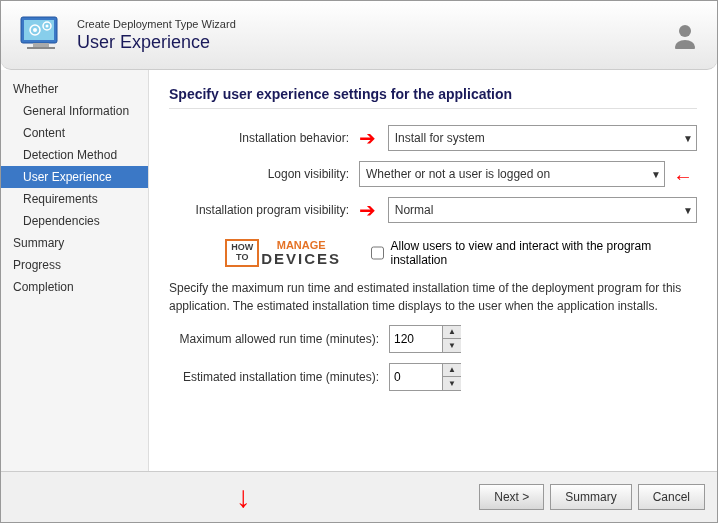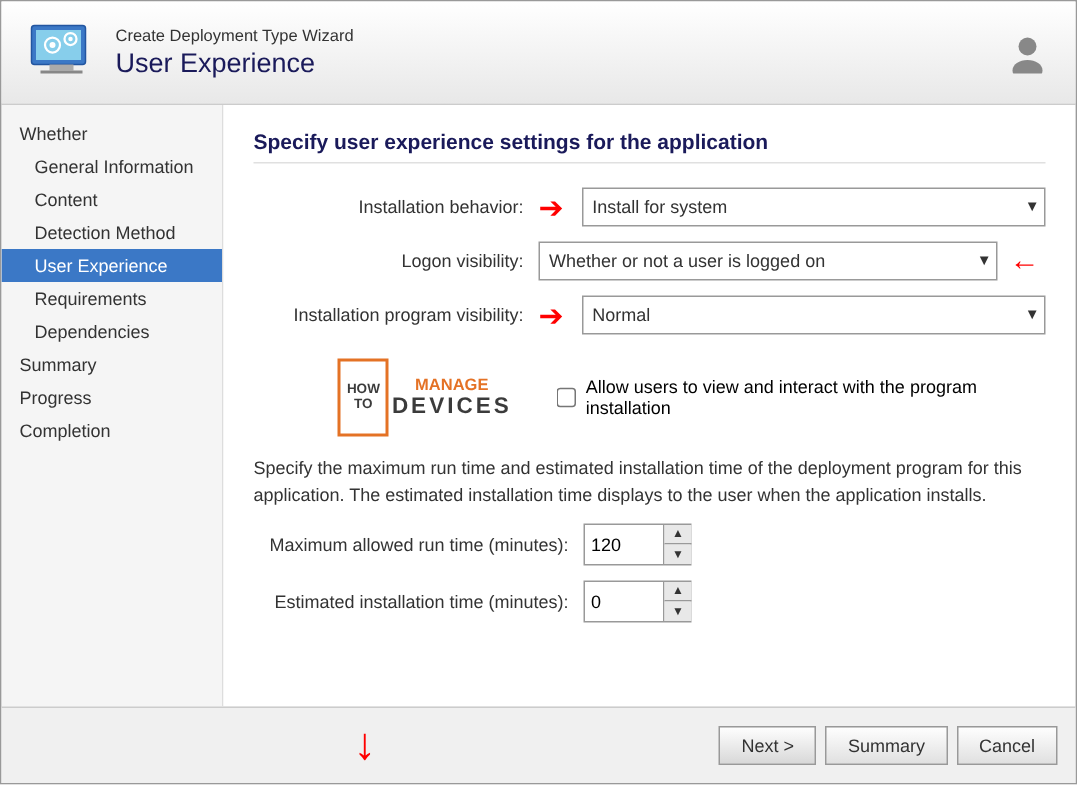--- a/index.html
+++ b/index.html
@@ -20,20 +20,21 @@
       flex-direction: column;
     }
     .wizard-header {
       background: linear-gradient(to bottom, #ffffff, #e8e8e8);
       border-bottom: 1px solid #ccc;
       padding: 10px 16px;
       display: flex;
       align-items: center;
       gap: 12px;
       min-height: 64px;
+      border-radius: 10px;
     }
     .header-icon {
       width: 48px;
       height: 48px;
       flex-shrink: 0;
     }
     .header-text {
       flex: 1;
     }
     .header-title {
@@ -324,21 +325,21 @@
               <option>Maximized</option>
             </select>
             <span class="select-arrow">▼</span>
           </div>
         </div>
       </div>
 
       <div style="display:flex; align-items:center; margin: 6px 0 6px 0;">
         <div style="width:190px; display:flex; justify-content:flex-end; padding-right:10px;">
           <div class="watermark">
-            <div style="display:flex; flex-direction:column; align-items:center; border: 2px solid #e05a00; padding:14px 4px;">
+            <div style="display:flex; flex-direction:column; align-items:center; border: 2px solid #e05a00; padding:2px 4px;">
               <div style="font-size:9px; font-weight:bold; color:#1a1a1a; line-height:1.1;">HOW</div>
               <div style="font-size:9px; font-weight:bold; color:#1a1a1a; line-height:1.1;">TO</div>
             </div>
             <div style="display:flex; flex-direction:column; align-items:center; margin-left:2px;">
               <div style="font-size:11px; font-weight:bold; color:#e05a00; line-height:1;">MANAGE</div>
               <div style="font-size:15px; font-weight:bold; color:#1a1a1a; letter-spacing:2px; line-height:1;">DEVICES</div>
             </div>
           </div>
         </div>
         <div style="display:flex; align-items:center; gap:6px;padding-left:20px;">

